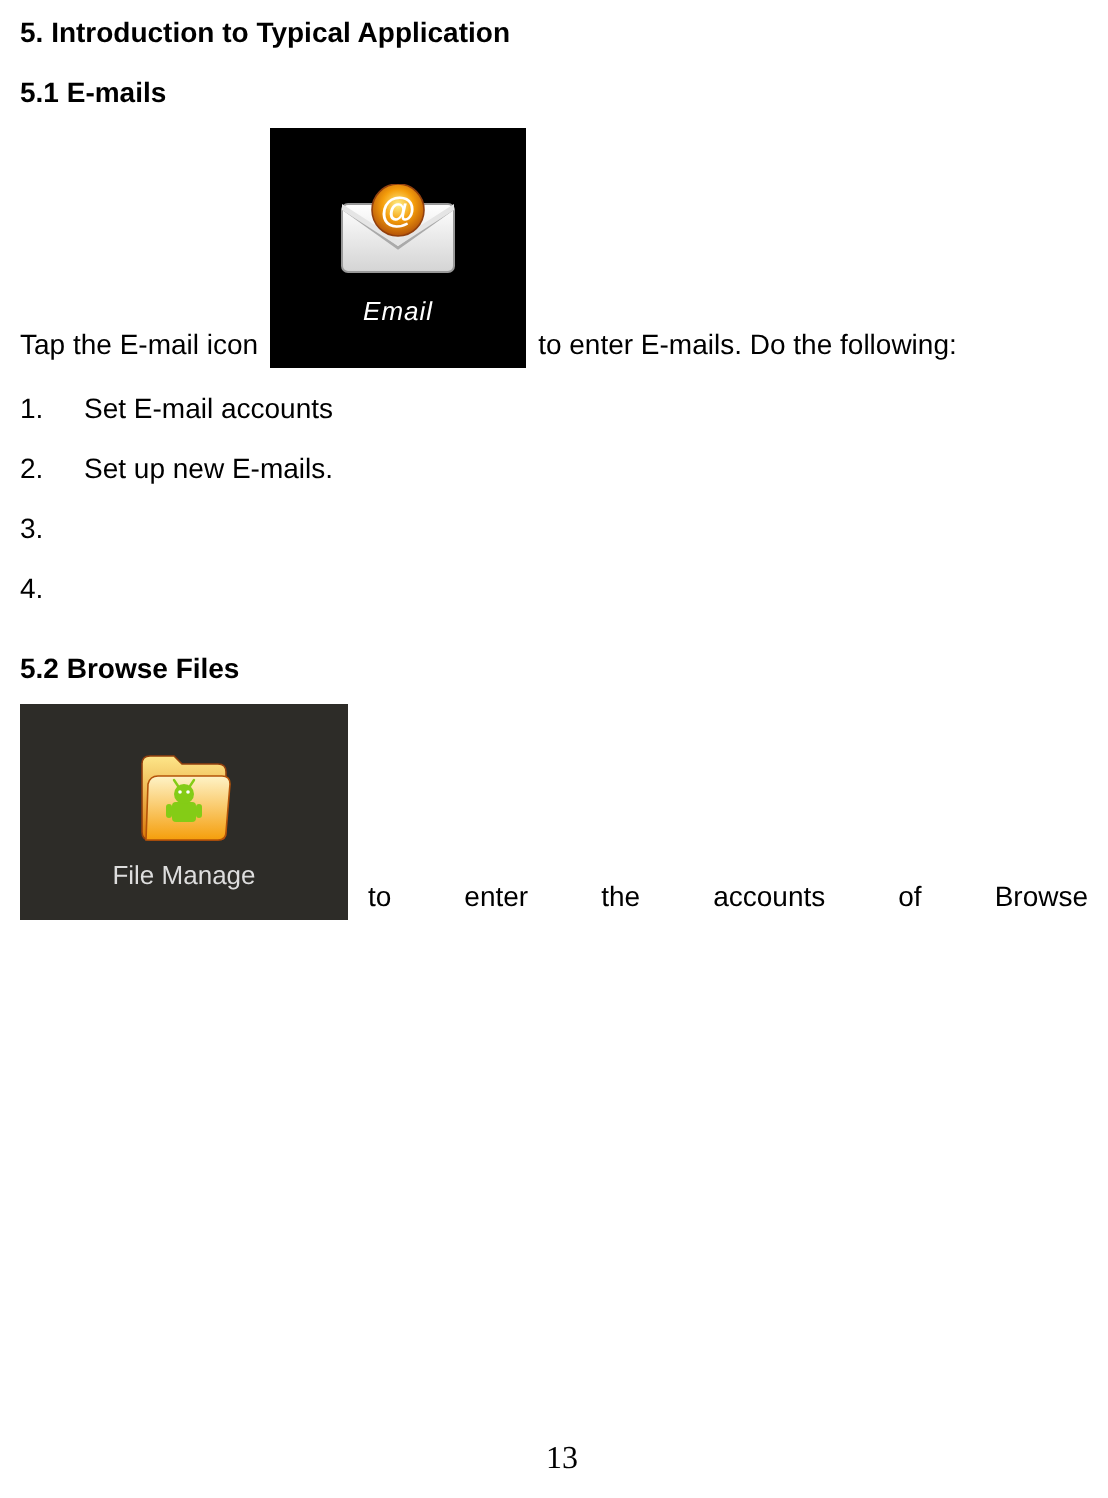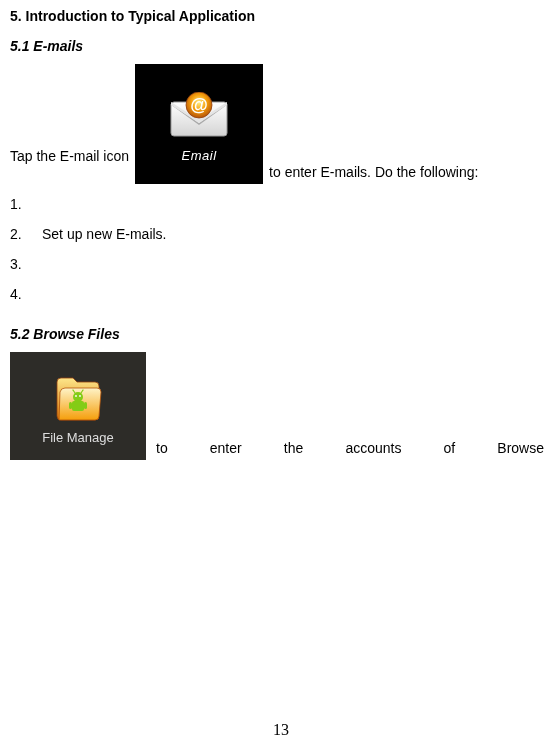--- a/index.html
+++ b/index.html
@@ -17,35 +17,34 @@
       padding: 8px 10px;
       position: relative;
     }
     .heading {
       font-weight: bold;
       margin-bottom: 14px;
     }
     .subheading {
       font-weight: bold;
       margin-bottom: 10px;
-      font-style: italic;
     }
     .para {
       margin-bottom: 10px;
       line-height: 1.5;
     }
     .inline-line {
       display: flex;
       align-items: flex-end;
       flex-wrap: wrap;
       margin-bottom: 12px;
     }
     .inline-line .text-before {
       margin-right: 6px;
-      margin-bottom: 20px;
+      margin-bottom: 4px;
     }
     .inline-line .text-after {
       margin-left: 6px;
       margin-bottom: 4px;
     }
     .icon-box {
       display: inline-block;
       vertical-align: bottom;
     }
     .email-icon {
@@ -65,21 +64,21 @@
     }
     .email-label {
       color: #fff;
       font-size: 13px;
       margin-top: 10px;
       font-style: italic;
       letter-spacing: 0.5px;
       text-align: center;
     }
     .file-icon {
-      width: 136px;
+      width: 164px;
       height: 108px;
       background: #2d2c28;
       display: flex;
       flex-direction: column;
       align-items: center;
       justify-content: center;
       position: relative;
     }
     .file-svg-wrap {
       width: 50px;
@@ -170,20 +169,21 @@
       </div>
       <div class="email-label">Email</div>
     </div>
   </span>
   <span class="text-after">to enter E-mails. Do the following:</span>
 </div>
 
 <ol class="steps">
   <li>
     <span class="num">1.</span>
+    <span>Set E-mail accounts</span>
   </li>
   <li>
     <span class="num">2.</span>
     <span>Set up new E-mails.</span>
   </li>
   <li>
     <span class="num">3.</span>
   </li>
   <li>
     <span class="num">4.</span>

